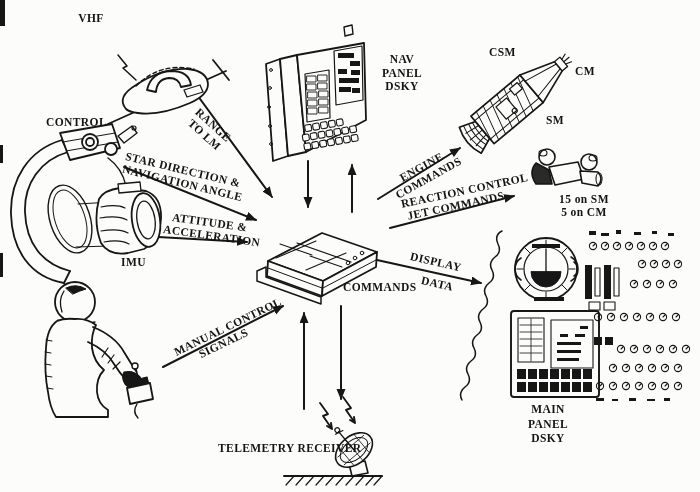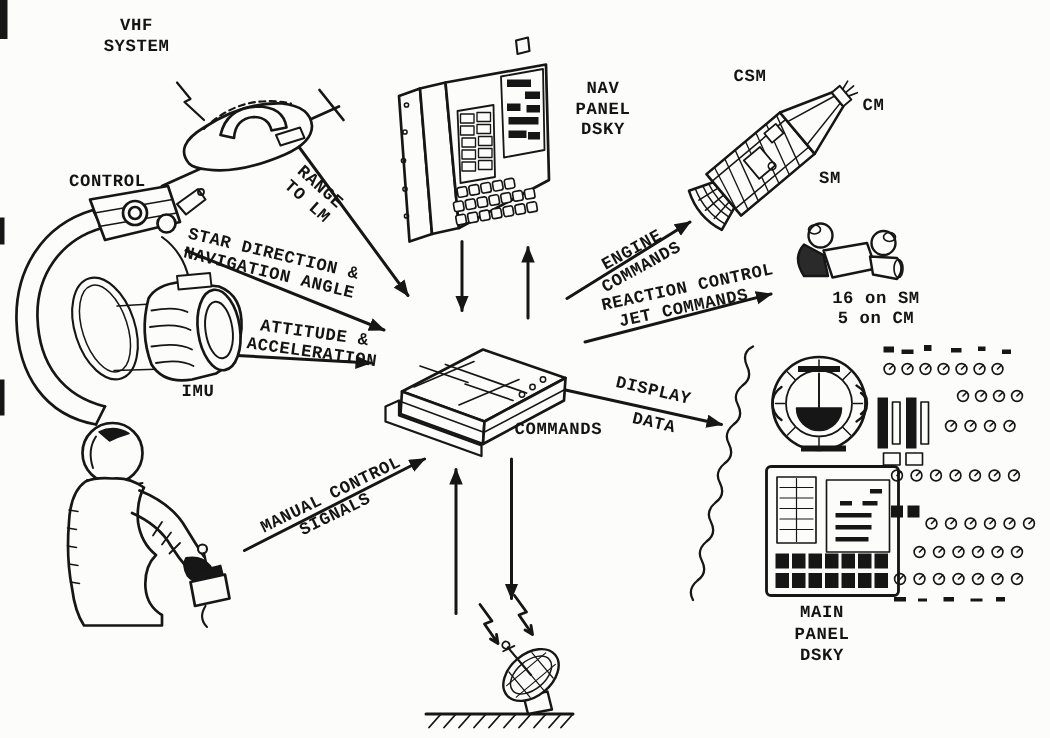--- a/index.html
+++ b/index.html
@@ -1,18 +1,18 @@
 <!DOCTYPE html>
 <html><head>
 <meta charset="utf-8">
 <title>Diagram</title>
 <style>
   html,body{margin:0;padding:0;background:#fcfcfa;}
   .stage{position:relative;width:700px;height:492px;background:#fcfcfa;overflow:hidden;
-         font-family:Liberation Mono, monospace;}
+         font-family:Liberation Serif, serif;}
   .stage svg{position:absolute;left:0;top:0;}
   .lbl{position:absolute;font-weight:700;font-size:11.5px;line-height:14px;color:#141414;
        letter-spacing:.4px;white-space:nowrap;transform-origin:left top;}
   .c{text-align:center;}
 </style>
 </head>
 <body>
 
 <div class="stage">
 
@@ -323,21 +323,20 @@
         <rect x="629" y="398" width="7" height="3"></rect>
             <rect x="647" y="399" width="8" height="2"></rect>
         <rect x="664" y="398" width="6" height="3"></rect>
       </g>
     </g>
   </g>
 </svg>
 
 <div class="lbl c" style="left:36px;top:11px;width:110px">
   <div>VHF</div>
-  <div>SYSTEM</div>
 </div>
 
 <div class="lbl" style="left:46px;top:115px">CONTROL</div>
 
 <div class="lbl" style="left:121px;top:255px">IMU</div>
 
 <div class="lbl c" style="left:198px;top:103px;width:52px;line-height:13px;transform:rotate(42deg)">
   <div>RANGE</div>
   <div>TO LM</div>
 </div>
@@ -366,35 +365,36 @@
 <div class="lbl c" style="left:400px;top:198px;width:106px;line-height:13px;transform:rotate(-12deg)">
   <div>REACTION CONTROL</div>
   <div>JET COMMANDS</div>
 </div>
 
 <div class="lbl" style="left:489px;top:45px">CSM</div>
 <div class="lbl" style="left:575px;top:64px">CM</div>
 <div class="lbl" style="left:546px;top:113px">SM</div>
 
 <div class="lbl c" style="left:554px;top:193px;width:60px;line-height:13px">
-  <div>16 on SM</div>
+  <div>15 on SM</div>
   <div>5 on CM</div>
 </div>
 
 <div class="lbl" style="left:343px;top:280px">COMMANDS</div>
 
 <div class="lbl" style="left:412px;top:249px;transform:rotate(13deg)">DISPLAY</div>
 <div class="lbl" style="left:423px;top:273px;transform:rotate(13deg)">DATA</div>
 
 <div class="lbl c" style="left:172px;top:347px;width:96px;line-height:13px;transform:rotate(-26deg)">
   <div>MANUAL CONTROL</div>
   <div>SIGNALS</div>
 </div>
 
 <div class="lbl c" style="left:218px;top:441px;width:130px;line-height:15px">
+  <div>TELEMETRY RECEIVER</div>
 </div>
 
 <div class="lbl c" style="left:526px;top:402px;width:44px;line-height:14.5px">
   <div>MAIN</div>
   <div>PANEL</div>
   <div>DSKY</div>
 </div>
 
 </div>
 

